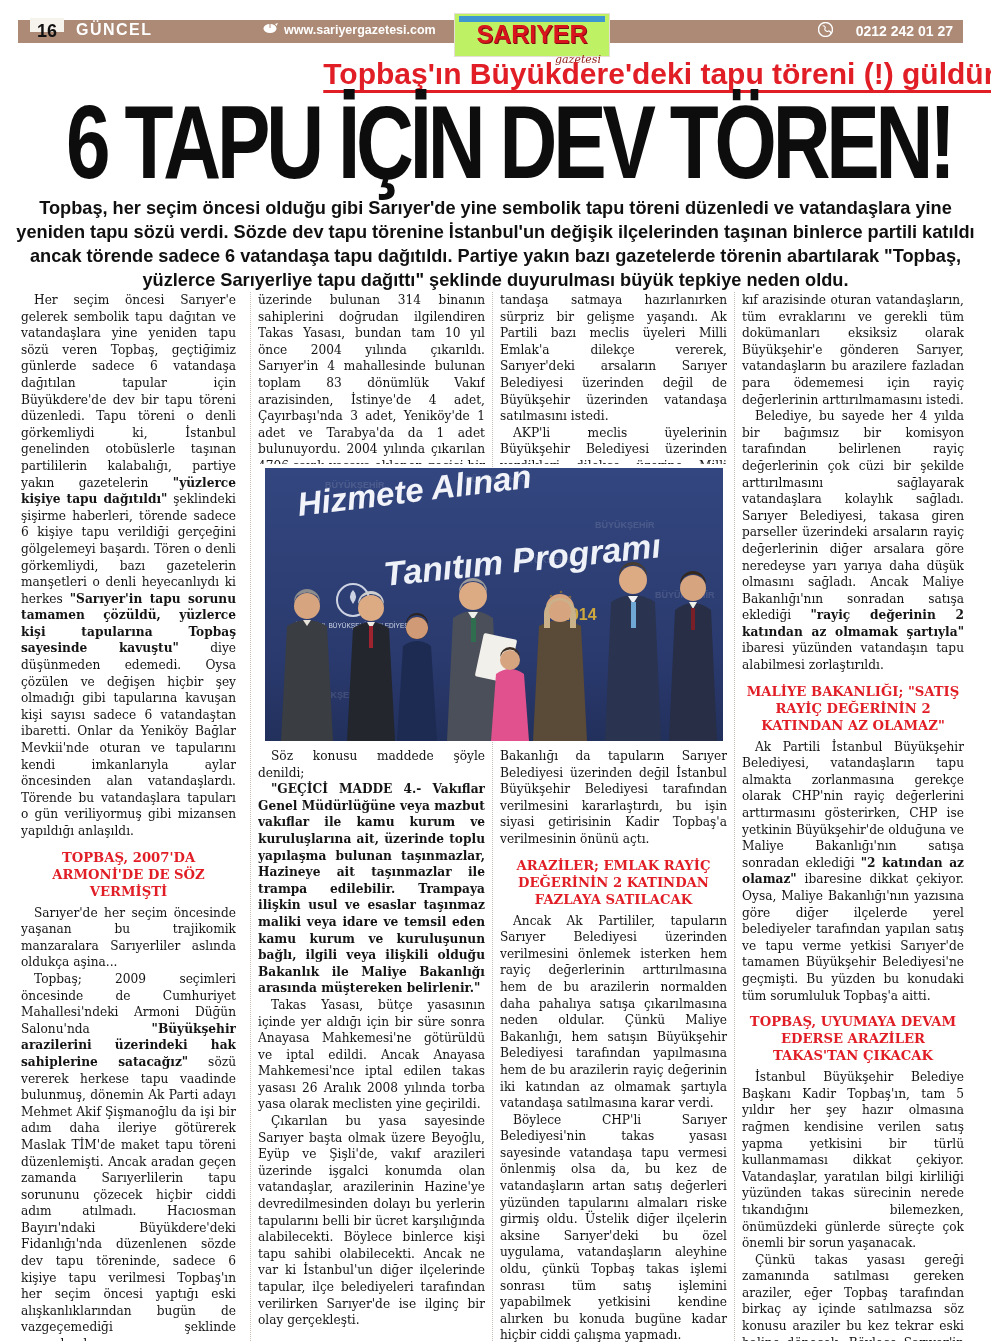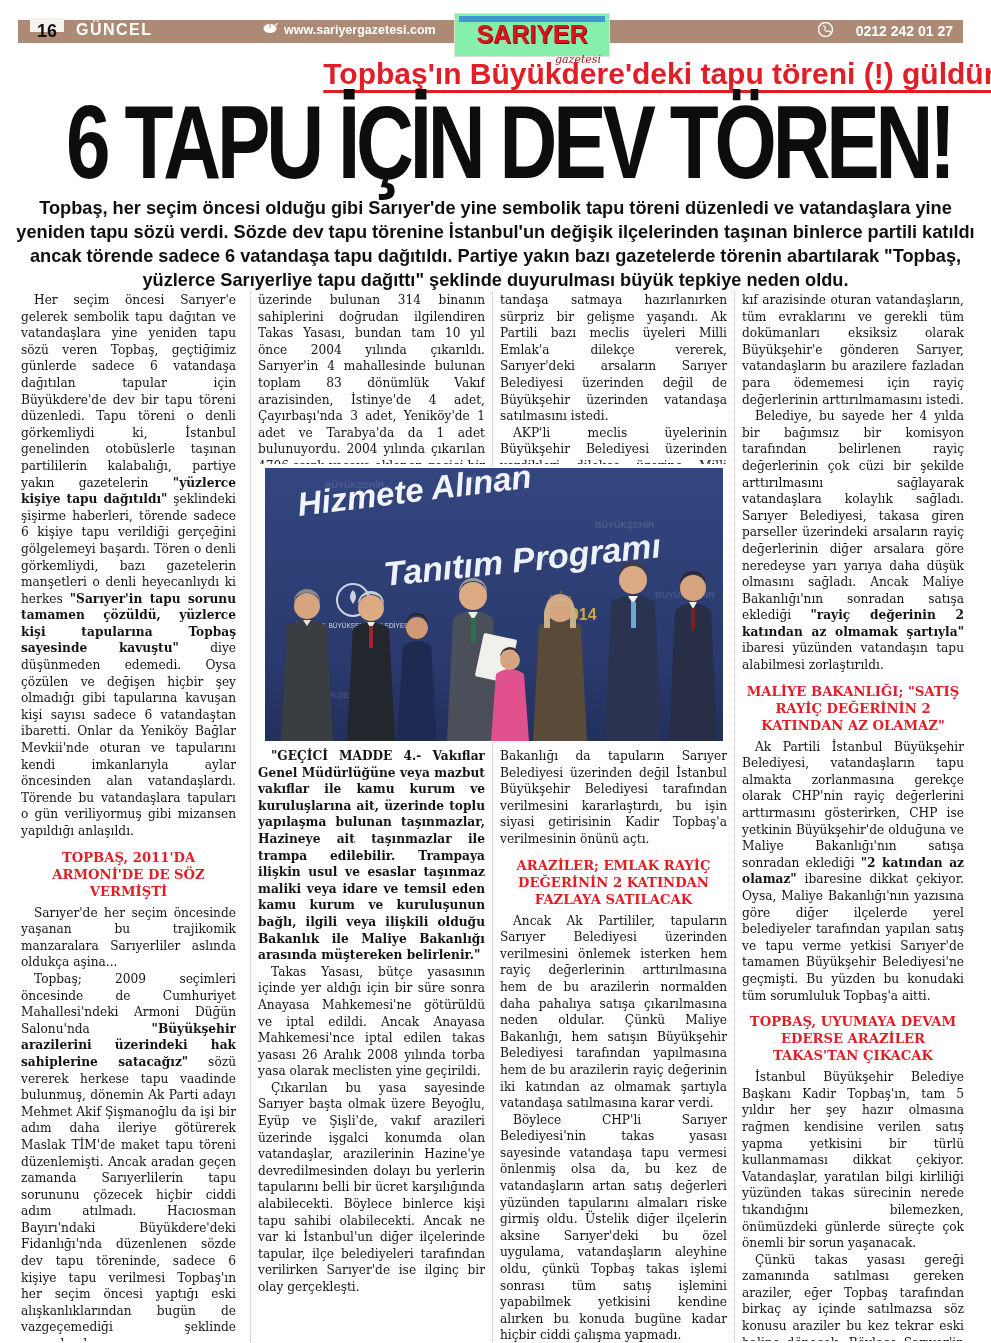--- a/index.html
+++ b/index.html
@@ -14,21 +14,21 @@
   .section{position:absolute;left:58px;top:1px;color:#fff;
            font-family:"Liberation Sans",sans-serif;font-weight:bold;font-size:16px;
            letter-spacing:1.5px;}
   .site{position:absolute;left:245px;top:3px;color:#fff;display:flex;align-items:flex-start;gap:6px;
         font-family:"Liberation Sans",sans-serif;font-weight:bold;font-size:12.5px;}
   .phone{position:absolute;right:10px;top:2px;color:#fff;display:flex;align-items:center;gap:23px;
          font-family:"Liberation Sans",sans-serif;font-weight:bold;font-size:14px;}
   .phone .ic, .site .ic{display:inline-block;}
 
   
-  .logo{position:absolute;left:437px;top:-6px;width:154px;height:42px;background:#86efac;
+  .logo{position:absolute;left:437px;top:-6px;width:154px;height:42px;background:#bef264;
         box-shadow:0 0 0 1px #e4ded7;}
   .logo .blue{position:absolute;left:4px;top:2px;right:4px;height:6px;background:#3e97cf;}
   .logo .word{position:absolute;left:0;top:6px;width:100%;text-align:center;
         font-family:"Liberation Sans",sans-serif;font-weight:900;font-size:25px;
         color:#d8151d;letter-spacing:0px;text-shadow:1px 1px 0 #7e0d10;
         transform:scaleY(1.05);}
   .logo .script{position:absolute;right:8px;bottom:-10px;font-family:"DejaVu Serif",serif;
         font-style:italic;font-size:11px;color:#8e1712;}
 
   
@@ -95,32 +95,33 @@
   <div class="kicker"><span>Topbaş'ın Büyükdere'deki tapu töreni (!) güldürdü</span></div>
   <div class="headline"><span>6 TAPU İÇİN DEV TÖREN!</span></div>
   <div class="lead">Topbaş, her seçim öncesi olduğu gibi Sarıyer'de yine sembolik tapu töreni düzenledi ve vatandaşlara yine yeniden tapu sözü verdi. Sözde dev tapu törenine İstanbul'un değişik ilçelerinden taşınan binlerce partili katıldı ancak törende sadece 6 vatandaşa tapu dağıtıldı. Partiye yakın bazı gazetelerde törenin abartılarak "Topbaş, yüzlerce Sarıyerliye tapu dağıttı" şeklinde duyurulması büyük tepkiye neden oldu.</div>
 
   <div class="sep" style="left:250px"></div>
   <div class="sep" style="left:492px"></div>
   <div class="sep" style="left:734px"></div>
 
   <div class="col" style="left:21px;top:292px;width:215px;height:1049px">
       <p class="">Her seçim öncesi Sarıyer'e gelerek sembolik tapu dağıtan ve vatandaşlara yine yeniden tapu sözü veren Topbaş, geçtiğimiz günlerde sadece 6 vatandaşa dağıtılan tapular için Büyükdere'de dev bir tapu töreni düzenledi. Tapu töreni o denli görkemliydi ki, İstanbul genelinden otobüslerle taşınan partililerin kalabalığı, partiye yakın gazetelerin <b>"yüzlerce kişiye tapu dağıtıldı"</b> şeklindeki şişirme haberleri, törende sadece 6 kişiye tapu verildiği gerçeğini gölgelemeyi başardı. Tören o denli görkemliydi, bazı gazetelerin manşetleri o denli heyecanlıydı ki herkes <b>"Sarıyer'in tapu sorunu tamamen çözüldü, yüzlerce kişi tapularına Topbaş sayesinde kavuştu"</b> diye düşünmeden edemedi. Oysa çözülen ve değişen hiçbir şey olmadığı gibi tapularına kavuşan kişi sayısı sadece 6 vatandaştan ibaretti. Onlar da Yeniköy Bağlar Mevkii'nde oturan ve tapularını kendi imkanlarıyla aylar öncesinden alan vatandaşlardı. Törende bu vatandaşlara tapuları o gün veriliyormuş gibi mizansen yapıldığı anlaşıldı.</p>
-      <div class="subhead">TOPBAŞ, 2011'DA ARMONİ'DE DE SÖZ VERMİŞTİ</div>
+      <div class="subhead">TOPBAŞ, 2007'DA ARMONİ'DE DE SÖZ VERMİŞTİ</div>
       <p class="">Sarıyer'de her seçim öncesinde yaşanan bu trajikomik manzaralara Sarıyerliler aslında oldukça aşina...</p>
       <p class="">Topbaş; 2009 seçimleri öncesinde de Cumhuriyet Mahallesi'ndeki Armoni Düğün Salonu'nda <b>"Büyükşehir arazilerini üzerindeki hak sahiplerine satacağız"</b> sözü vererek herkese tapu vaadinde bulunmuş, dönemin Ak Parti adayı Mehmet Akif Şişmanoğlu da işi bir adım daha ileriye götürerek Maslak TİM'de maket tapu töreni düzenlemişti. Ancak aradan geçen zamanda Sarıyerlilerin tapu sorununu çözecek hiçbir ciddi adım atılmadı. Hacıosman Bayırı'ndaki Büyükdere'deki Fidanlığı'nda düzenlenen sözde dev tapu töreninde, sadece 6 kişiye tapu verilmesi Topbaş'ın her seçim öncesi yaptığı eski alışkanlıklarından bugün de vazgeçemediği şeklinde yorumlandı.</p>
     </div>
   <div class="col" style="left:258px;top:292px;width:227px;height:172px">
       <p class="noindent">üzerinde bulunan 314 binanın sahiplerini doğrudan ilgilendiren Takas Yasası, bundan tam 10 yıl önce 2004 yılında çıkarıldı. Sarıyer'in 4 mahallesinde bulunan toplam 83 dönümlük Vakıf arazisinden, İstinye'de 4 adet, Çayırbaşı'nda 3 adet, Yeniköy'de 1 adet ve Tarabya'da da 1 adet bulunuyordu. 2004 yılında çıkarılan 4706 sayılı yasaya eklenen geçici bir maddede, Hazine arazileriyle Vakıf arazilerinin trampa yoluyla takas edilebileceği belirtildi.</p>
     </div>
   <div class="col" style="left:500px;top:292px;width:227px;height:172px">
       <p class="noindent">tandaşa satmaya hazırlanırken sürpriz bir gelişme yaşandı. Ak Partili bazı meclis üyeleri Milli Emlak'a dilekçe vererek, Sarıyer'deki arsaların Sarıyer Belediyesi üzerinden değil de Büyükşehir üzerinden vatandaşa satılmasını istedi.</p>
       <p class="">AKP'li meclis üyelerinin Büyükşehir Belediyesi üzerinden verdikleri dilekçe üzerine Milli Emlak Müdürlüğü, bu konuda görüş almak için dilekçeyi bağlı bulunduğu Maliye Bakanlığı'na gönderdi. Maliye</p>
     </div>
   <div class="col" style="left:258px;top:748px;width:227px;height:595px">
+      <p class="">Söz konusu maddede şöyle denildi;</p>
       <p class=""><b>"GEÇİCİ MADDE 4.- Vakıflar Genel Müdürlüğüne veya mazbut vakıflar ile kamu kurum ve kuruluşlarına ait, üzerinde toplu yapılaşma bulunan taşınmazlar, Hazineye ait taşınmazlar ile trampa edilebilir. Trampaya ilişkin usul ve esaslar taşınmaz maliki veya idare ve temsil eden kamu kurum ve kuruluşunun bağlı, ilgili veya ilişkili olduğu Bakanlık ile Maliye Bakanlığı arasında müştereken belirlenir."</b></p>
       <p class="">Takas Yasası, bütçe yasasının içinde yer aldığı için bir süre sonra Anayasa Mahkemesi'ne götürüldü ve iptal edildi. Ancak Anayasa Mahkemesi'nce iptal edilen takas yasası 26 Aralık 2008 yılında torba yasa olarak meclisten yine geçirildi.</p>
       <p class="">Çıkarılan bu yasa sayesinde Sarıyer başta olmak üzere Beyoğlu, Eyüp ve Şişli'de, vakıf arazileri üzerinde işgalci konumda olan vatandaşlar, arazilerinin Hazine'ye devredilmesinden dolayı bu yerlerin tapularını belli bir ücret karşılığında alabilecekti. Böylece binlerce kişi tapu sahibi olabilecekti. Ancak ne var ki İstanbul'un diğer ilçelerinde tapular, ilçe belediyeleri tarafından verilirken Sarıyer'de ise ilginç bir olay gerçekleşti.</p>
     </div>
   <div class="col" style="left:500px;top:748px;width:227px;height:595px">
       <p class="noindent">Bakanlığı da tapuların Sarıyer Belediyesi üzerinden değil İstanbul Büyükşehir Belediyesi tarafından verilmesini kararlaştırdı, bu işin siyasi getirisinin Kadir Topbaş'a verilmesinin önünü açtı.</p>
       <div class="subhead">ARAZİLER; EMLAK RAYİÇ DEĞERİNİN 2 KATINDAN FAZLAYA SATILACAK</div>
       <p class="">Ancak Ak Partililer, tapuların Sarıyer Belediyesi üzerinden verilmesini önlemek isterken hem rayiç değerlerinin arttırılmasına hem de bu arazilerin normalden daha pahalıya satışa çıkarılmasına neden oldular. Çünkü Maliye Bakanlığı, hem satışın Büyükşehir Belediyesi tarafından yapılmasına hem de bu arazilerin rayiç değerinin iki katından az olmamak şartıyla vatandaşa satılmasına karar verdi.</p>
       <p class="">Böylece CHP'li Sarıyer Belediyesi'nin takas yasası sayesinde vatandaşa tapu vermesi önlenmiş olsa da, bu kez de vatandaşların artan satış değerleri yüzünden tapularını almaları riske girmiş oldu. Üstelik diğer ilçelerin aksine Sarıyer'deki bu özel uygulama, vatandaşların aleyhine oldu, çünkü Topbaş takas işlemi sonrası tüm satış işlemini yapabilmek yetkisini kendine alırken bu konuda bugüne kadar hiçbir ciddi çalışma yapmadı.</p>
     </div>

